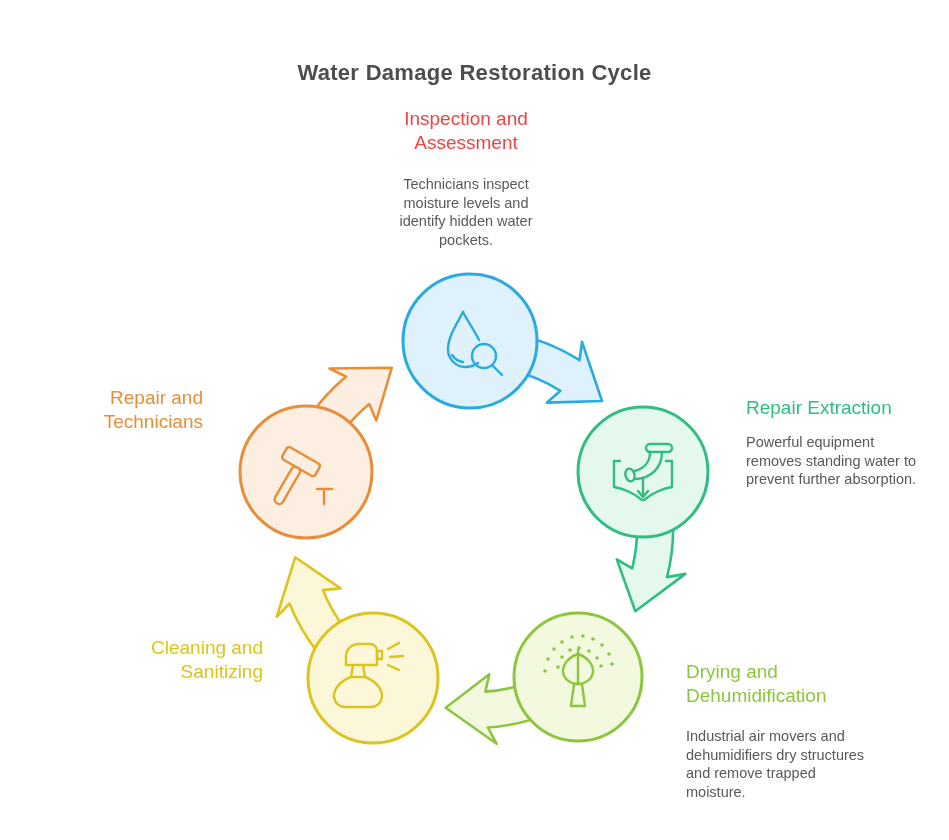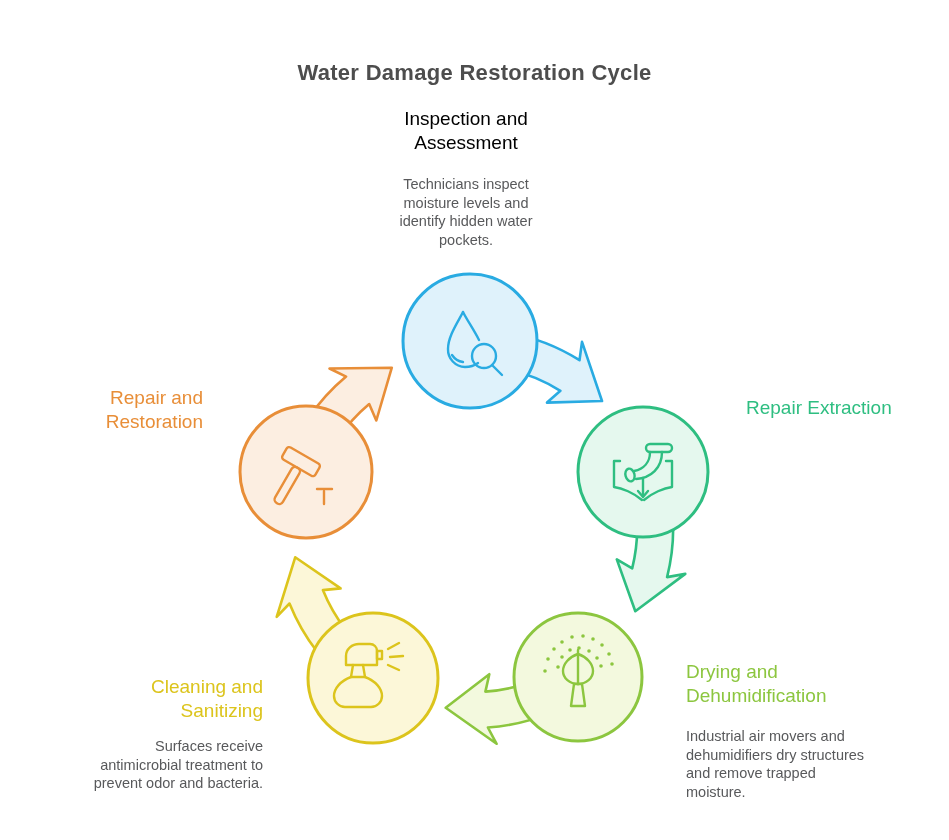--- a/index.html
+++ b/index.html
@@ -14,33 +14,33 @@
     letter-spacing:0.3px;
     margin-top:8px;
   }
   .diagram-svg { position:absolute; top:0; left:0; }
   .stage-block { position:absolute; }
   .stage-heading { font-size:19px; line-height:24px; white-space:pre-line; font-weight:400; }
   .stage-desc { font-size:14.5px; line-height:18.5px; color:#58595b; }
   .align-c { text-align:center; }
   .align-l { text-align:left; }
   .align-r { text-align:right; }
-  .c-blue   .stage-heading { color:#000000; }
+  .c-blue   .stage-heading { color:#ef4444; }
   .c-teal   .stage-heading { color:#2ebe81; }
   .c-olive  .stage-heading { color:#8cc63f; }
   .c-yellow .stage-heading { color:#dcc41c; }
   .c-orange .stage-heading { color:#e88e38; }
 
   .blk-inspection { left:346px; top:107px; width:240px; }
   .blk-inspection .stage-desc { width:152px; margin:20px auto 0; }
   .blk-extraction { left:746px; top:396px; width:192px; }
   .blk-extraction .stage-desc { width:172px; margin-top:13px; }
   .blk-drying { left:686px; top:660px; width:200px; }
   .blk-drying .stage-desc { width:180px; margin-top:19px; }
-  .blk-cleaning { left:75px; top:675px; width:188px;text-align:right; }
+  .blk-cleaning { left:75px; top:636px; width:188px;text-align:right; }
   .blk-cleaning .stage-desc { width:188px; margin-top:14px; margin-left:auto; }
   .blk-repair { left:17px; top:386px; width:186px; }
   .blk-repair .stage-desc { width:186px; margin-top:13px; margin-left:auto; }
 </style>
 </head>
 <body>
 
 <div class="title">Water Damage Restoration Cycle</div>
 
 <svg class="diagram-svg" width="949" height="840" viewBox="0 0 949 840">
@@ -127,30 +127,30 @@
 </svg>
 
 <div class="stage-block blk-inspection align-c c-blue">
   <div class="stage-heading">Inspection and
 Assessment</div>
   <div class="stage-desc">Technicians inspect moisture levels and identify hidden water pockets.</div>
 </div>
 
 <div class="stage-block blk-extraction align-l c-teal">
   <div class="stage-heading">Repair Extraction</div>
+  <div class="stage-desc">Powerful equipment removes standing water to prevent further absorption.</div>
 </div>
 
 <div class="stage-block blk-drying align-l c-olive">
   <div class="stage-heading">Drying and
 Dehumidification</div>
   <div class="stage-desc">Industrial air movers and dehumidifiers dry structures and remove trapped moisture.</div>
 </div>
 
 <div class="stage-block blk-cleaning align-r c-yellow">
   <div class="stage-heading">Cleaning and
 Sanitizing</div>
-  <div class="stage-desc">Surfaces receive antimicrobial treatment to prevent odor and bacteria.</div>
 </div>
 
 <div class="stage-block blk-repair align-r c-orange">
   <div class="stage-heading">Repair and
-Restoration</div>
+Technicians</div>
 </div>
 
 </body></html>

